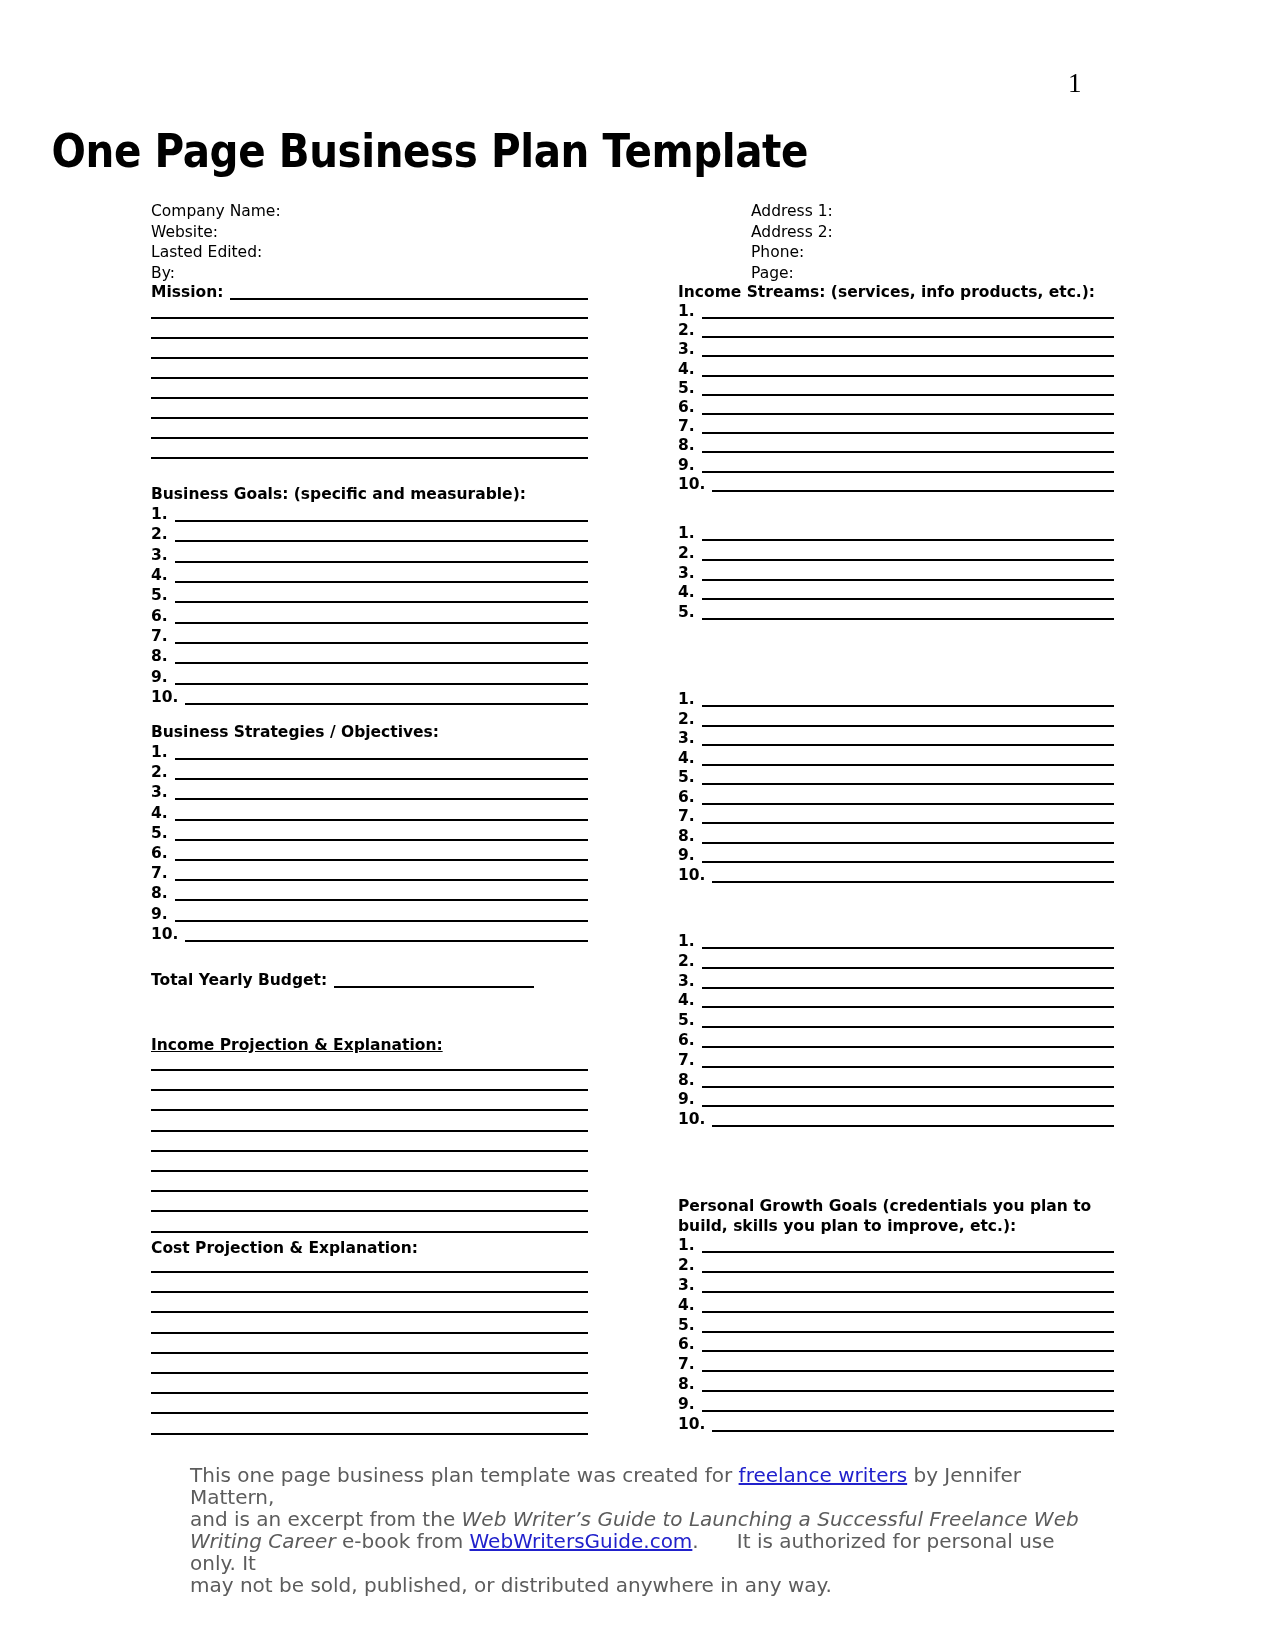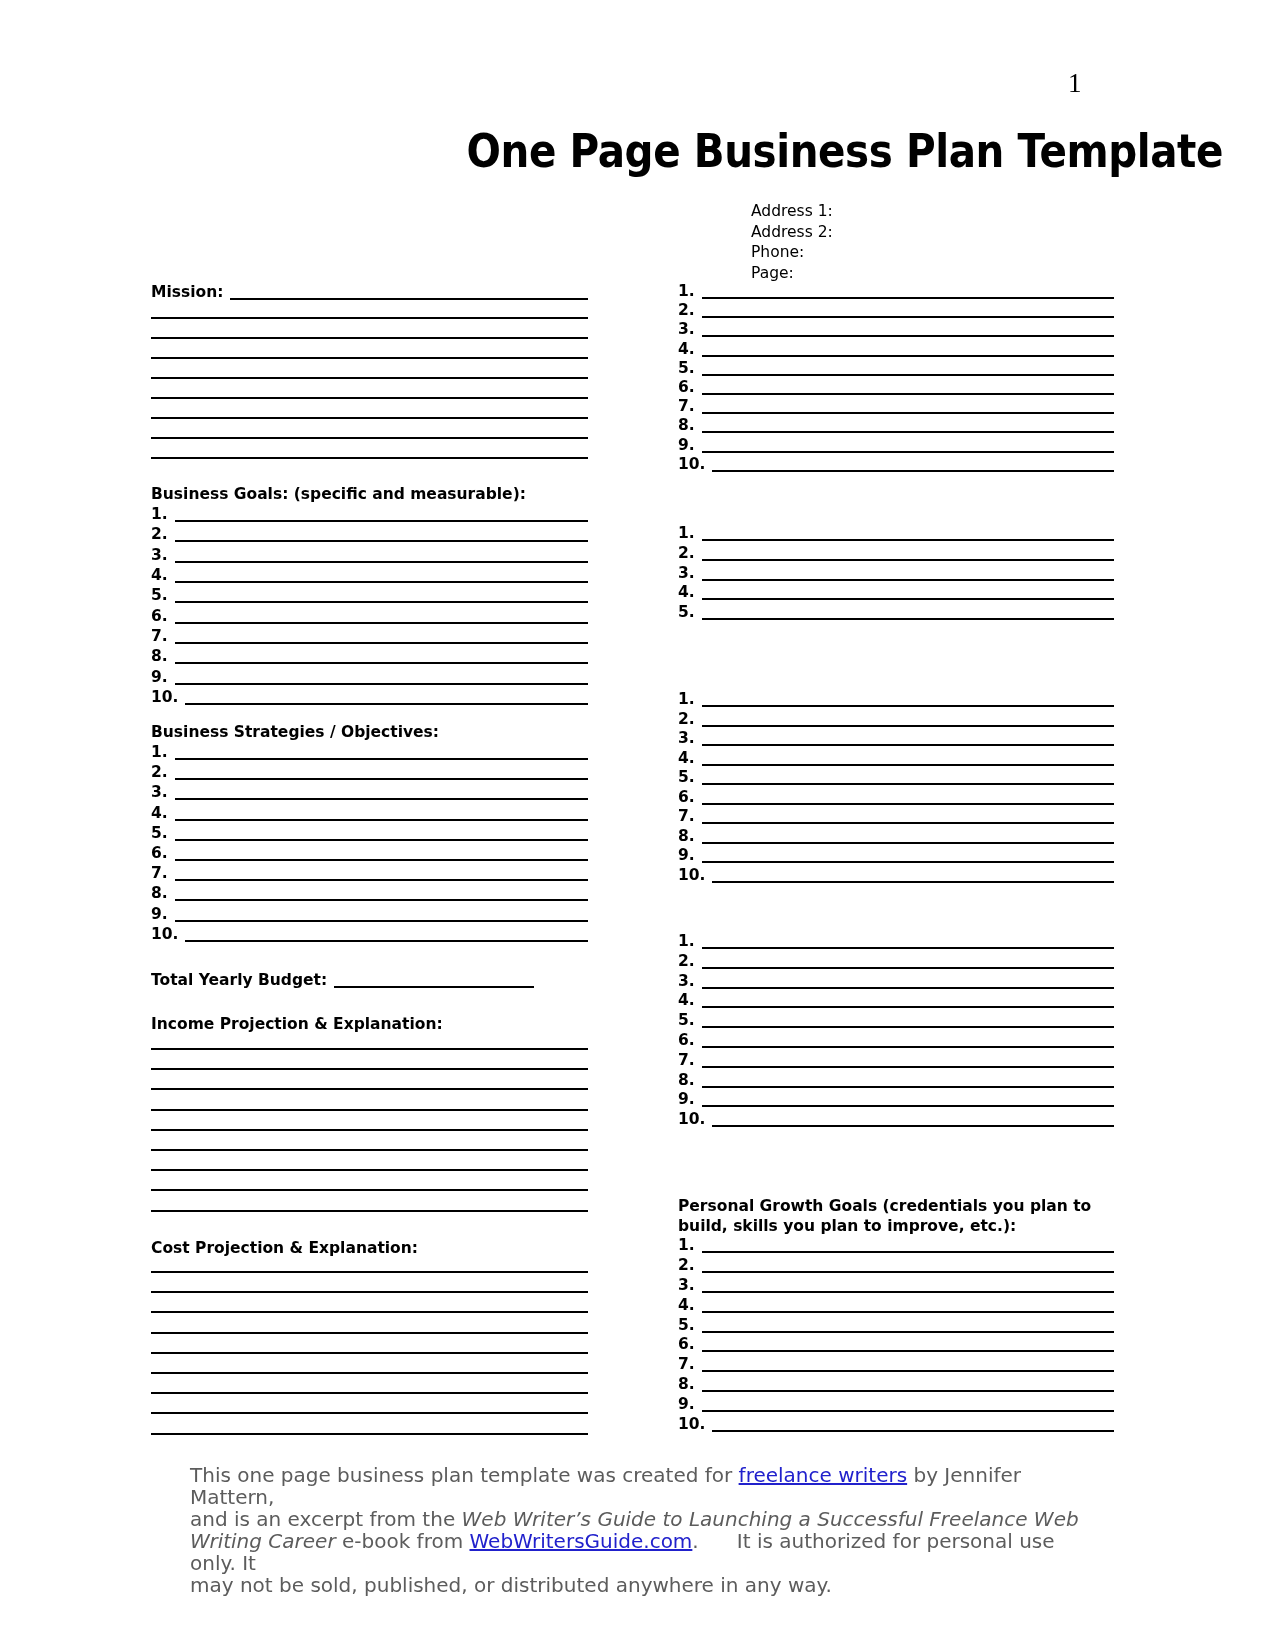--- a/index.html
+++ b/index.html
@@ -12,21 +12,21 @@
   .page{
     position:relative;width:1275px;height:1650px;margin:0 auto;background:#ffffff;
     font-family:"DejaVu Sans","Liberation Sans",sans-serif;
     font-size:15.5px;color:var(--text);overflow:hidden;
   }
   .pagenum{
     position:absolute;left:1068px;top:68px;
     font-family:"Liberation Serif",serif;font-size:27px;font-weight:400;
   }
   .title{
-    position:absolute;left:0;top:124px;width:100%;text-align:right;
+    position:absolute;left:0;top:124px;width:100%;text-align:left;
     font-weight:700;font-size:46px;white-space:nowrap;
   }
   .title-inner{display:inline-block;transform:scaleX(.88);transform-origin:center;letter-spacing:-.5px;}
   .hfields{position:absolute;top:201px;line-height:20.6px;}
   #hfields-left{left:151px;}
   #hfields-right{left:751px;}
   section{position:absolute;width:437px;}
   .heading{font-weight:700;line-height:20px;white-space:nowrap;}
   .heading.wrap{white-space:normal;}
   
@@ -43,21 +43,21 @@
   .lrow .lline.fixed{flex:none;width:200px;}
 
   
   #mission{left:151px;top:282px;}
   #mission .blanks{--rh:20.04px;--lo:15px;}
   #business-goals{left:151px;top:484px;}
   #business-goals .items{--rh:20.35px;--lo:16px;}
   #business-strategies{left:151px;top:722px;}
   #business-strategies .items{--rh:20.2px;--lo:16px;}
   #total-budget{left:151px;top:970px;}
-  #income-projection{left:151px;top:1014px;}
+  #income-projection{left:151px;top:1035px;text-decoration:underline;}
   #income-projection .blanks{--rh:20.2px;--lo:14px;}
   #cost-projection{left:151px;top:1238px;}
   #cost-projection .blanks{--rh:20.2px;--lo:13px;}
 
   
   #income-streams{left:678px;top:282px;width:436px;}
   #income-streams .items{--rh:19.2px;--lo:15px;}
   #future-income{left:678px;top:524px;width:436px;}
   #future-income .heading{width:452px;}
   #future-income .items{--rh:19.8px;--lo:15px;}
@@ -82,20 +82,26 @@
 <body>
 
 <div class="page">
 
   <div class="pagenum">1</div>
 
   <div class="title">
     <span class="title-inner">One Page Business Plan Template</span>
   </div>
 
+  <div class="hfields" id="hfields-left">
+    <div>Company Name:</div>
+    <div>Website:</div>
+    <div>Lasted Edited:</div>
+    <div>By:</div>
+  </div>
 
   <div class="hfields" id="hfields-right">
     <div>Address 1:</div>
     <div>Address 2:</div>
     <div>Phone:</div>
     <div>Page:</div>
   </div>
 
   <section id="mission">
     <div class="lrow">
@@ -289,20 +295,21 @@
         <div class="brow">
           <span class="bline"></span>
         </div>
         <div class="brow">
           <span class="bline"></span>
         </div>
       </div>
   </section>
 
   <section id="income-streams">
+    <div class="heading">Income Streams: (services, info products, etc.):</div>
     <div class="items">
         <div class="nrow">
           <span class="num">1.</span>
           <span class="nline"></span>
         </div>
         <div class="nrow">
           <span class="num">2.</span>
           <span class="nline"></span>
         </div>
         <div class="nrow">

